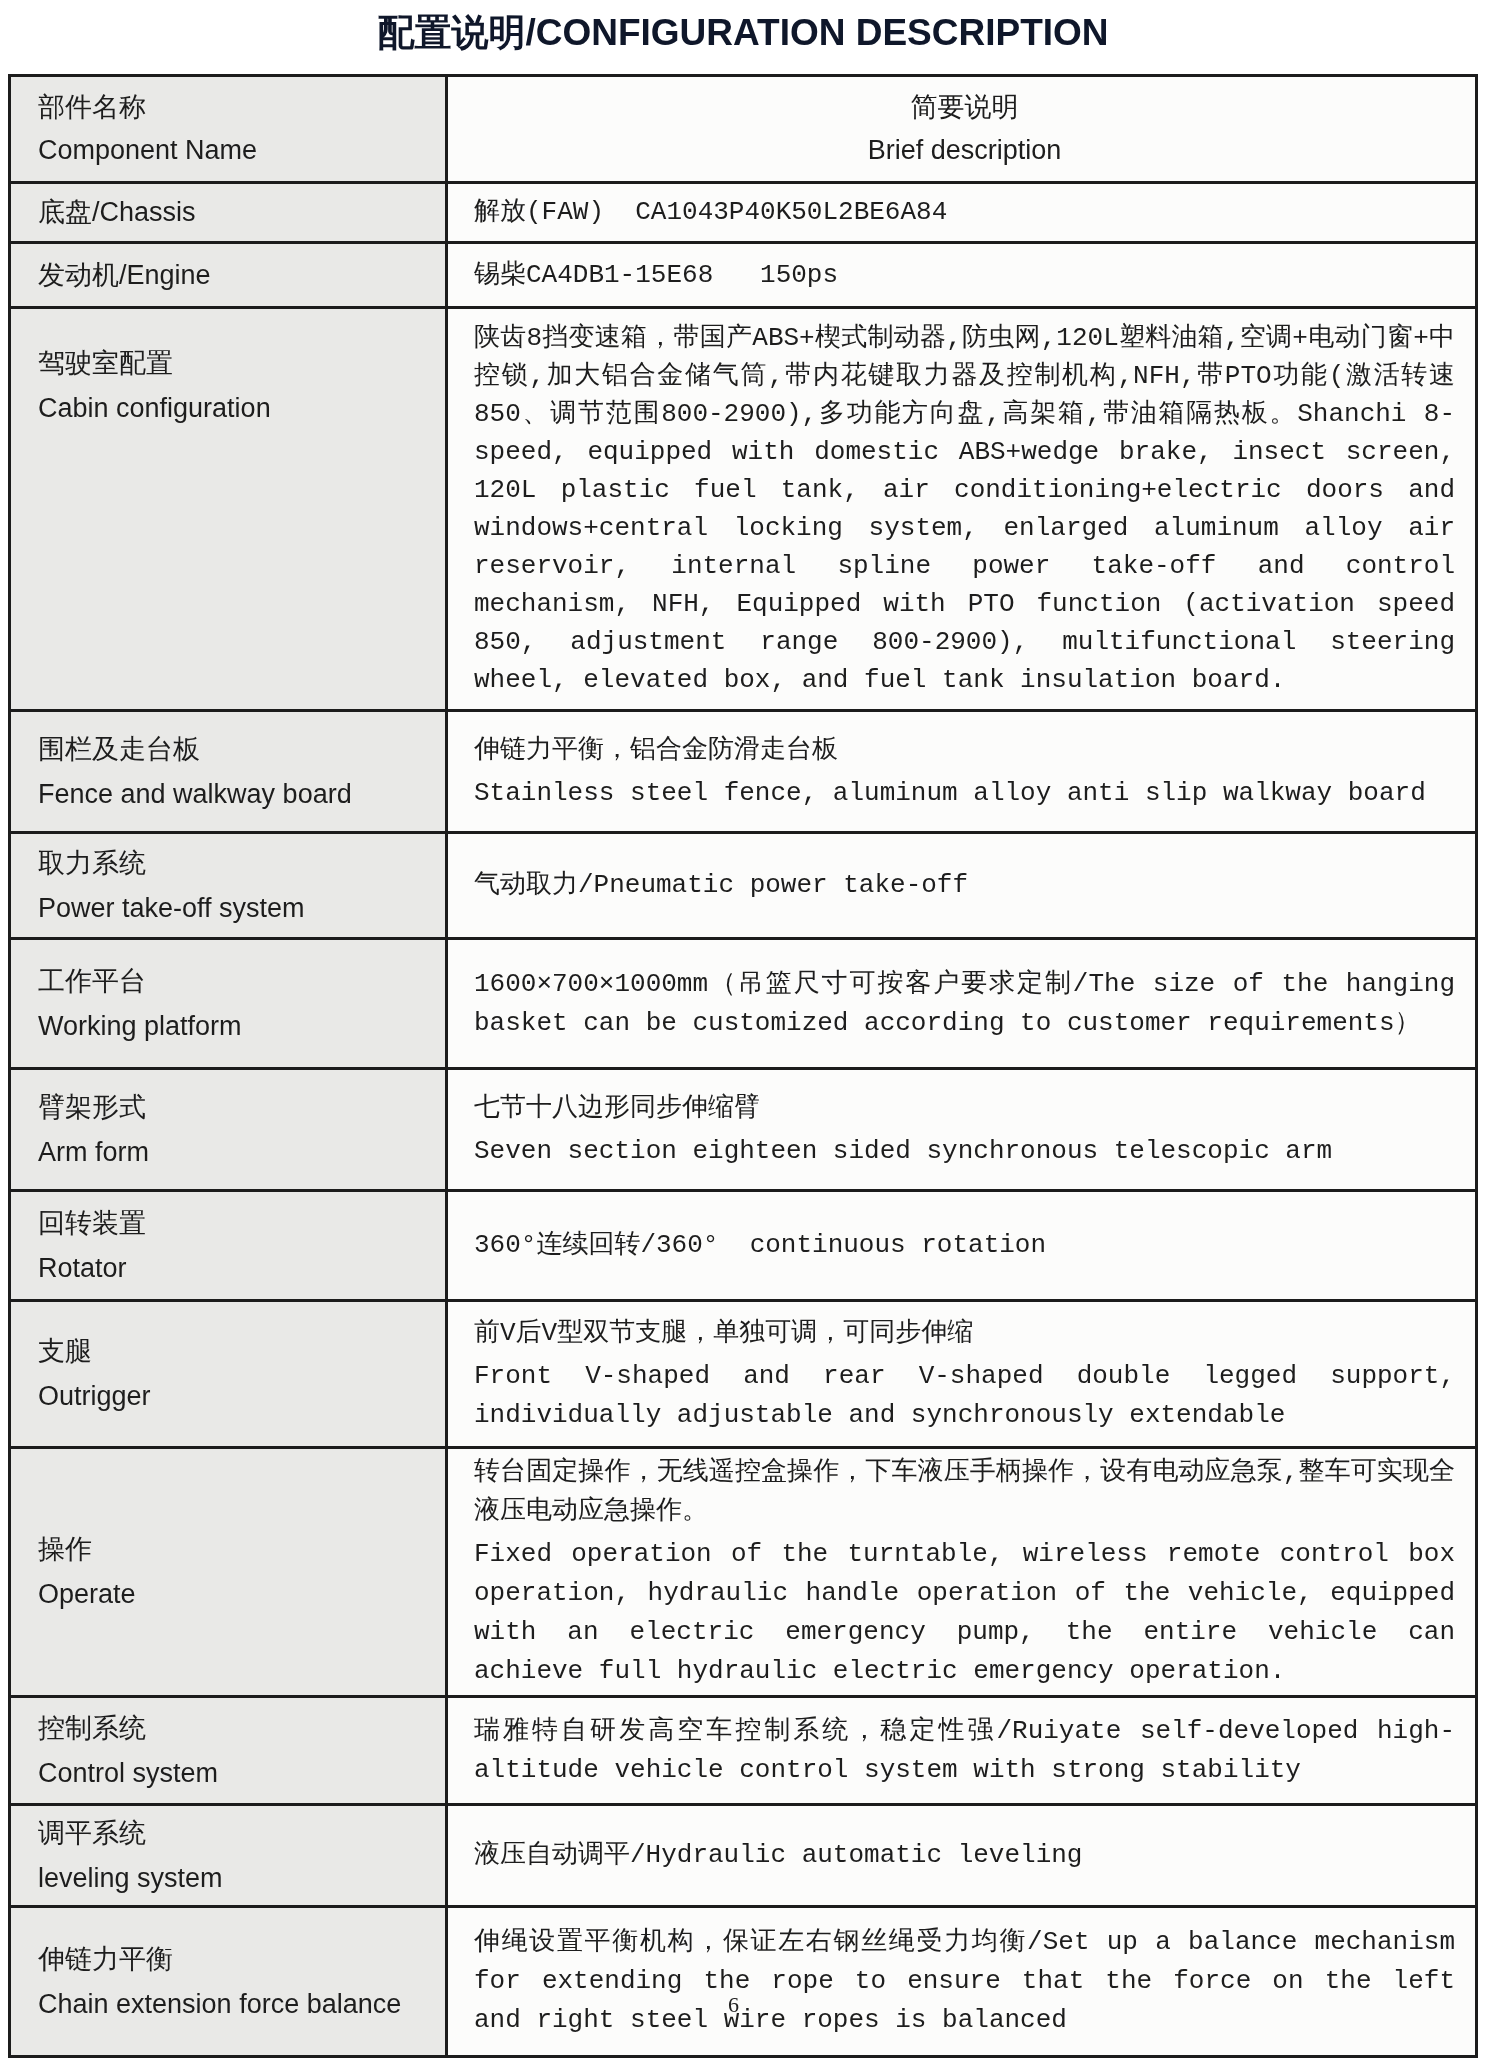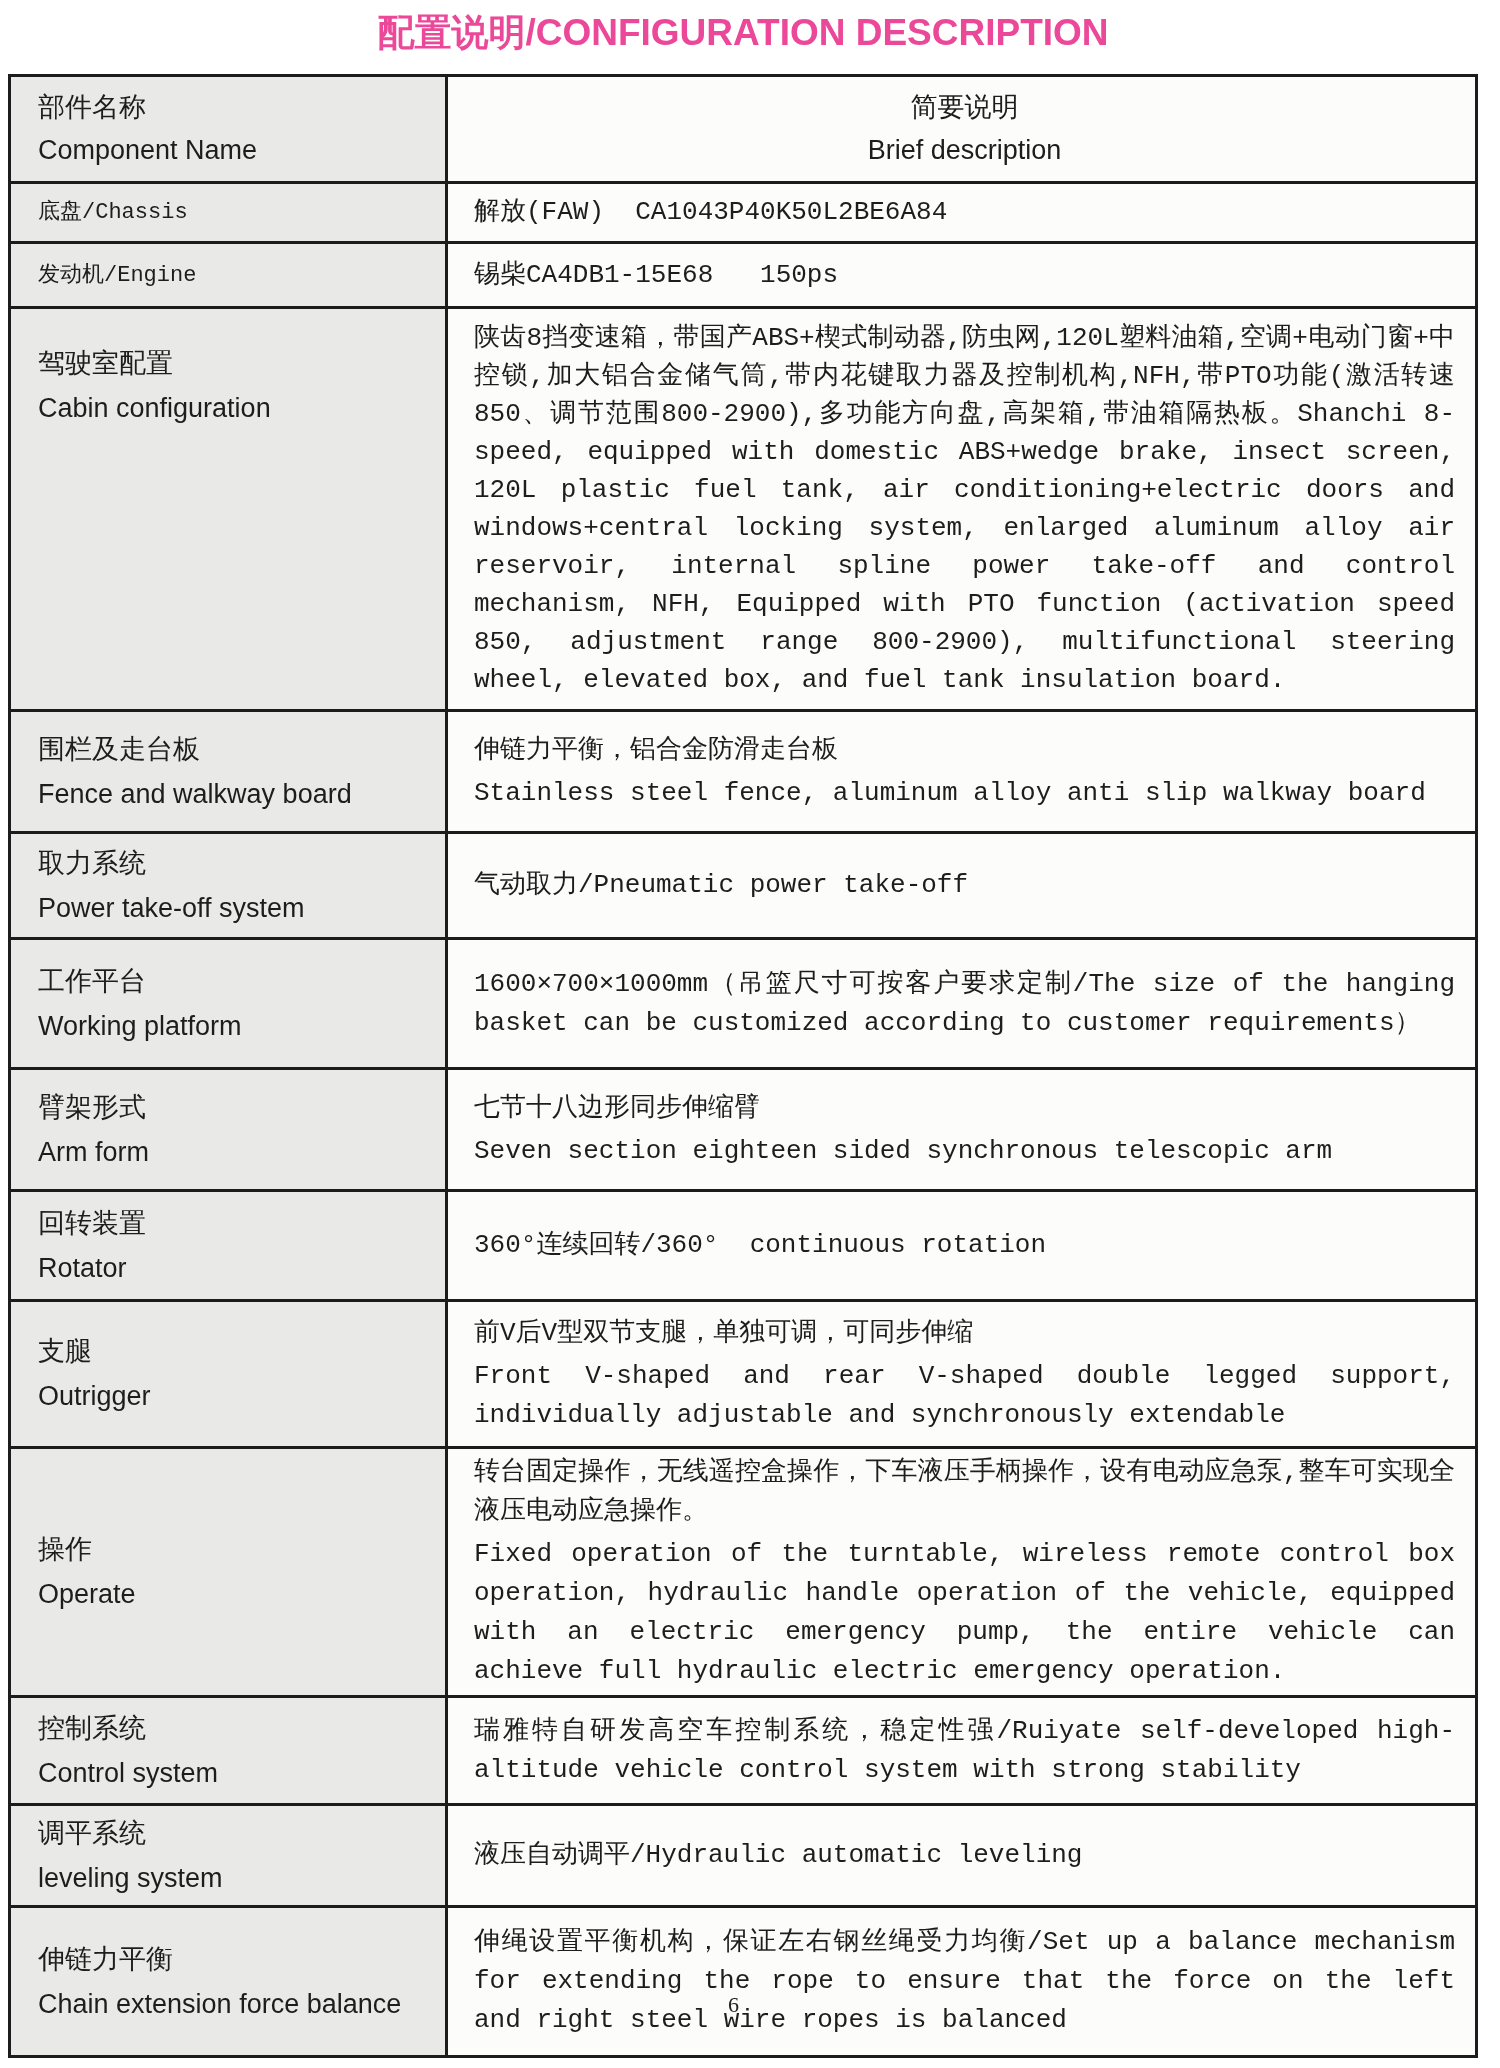--- a/index.html
+++ b/index.html
@@ -6,21 +6,21 @@
   body {
     width:1500px; height:2068px;
     background:#ffffff;
     position:relative;
     font-family:"Liberation Sans","DejaVu Sans",sans-serif;
     color:#1d1d1d;
   }
   .page-title {
     position:absolute; top:8px; left:8px; width:1470px;
     margin:0; text-align:center;
-    font-size:37px; font-weight:bold; color:#ec4899;
+    font-size:37px; font-weight:bold; color:#0f172a;
     font-family:"Liberation Sans","DejaVu Sans",sans-serif;
   }
   table.config-table {
     position:absolute; top:74px; left:8px;
     width:1470px;
     border-collapse:collapse; table-layout:fixed;
     background:#ec4899;
   }
   th,td {
     border:3px solid #1c1c1c;
@@ -36,22 +36,22 @@
   }
   .c2 {
     background:#fcfcfb;
     padding:4px 20px 4px 26px;
   }
   th.c1 { font-weight:normal; }
   th.c2 { font-weight:normal; text-align:center; }
   .hdr-line { font-size:27px; line-height:43px; }
   .label-line { font-size:27px; line-height:45px; font-weight:normal; }
   .label-serif .label-line {
-    font-family:Liberation Mono, monospace;
-    font-size:22px;
+    font-family:Liberation Sans, sans-serif;
+    font-size:27px;
   }
   .desc-block {
     font-family:"Liberation Mono","DejaVu Sans Mono",monospace;
     font-size:26px; line-height:39px;
     text-align:justify;
     white-space:pre-wrap;
     word-break:break-word;
   }
   .desc-block + .desc-block { margin-top:4px; }
   

